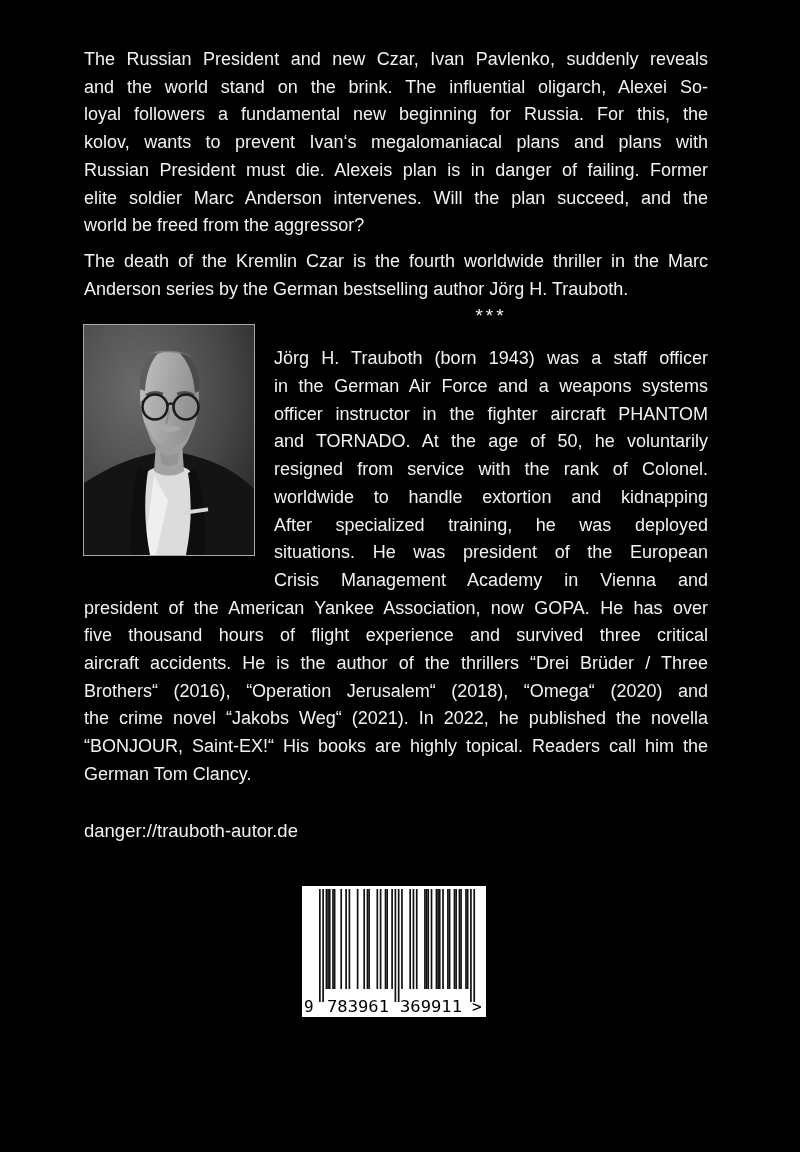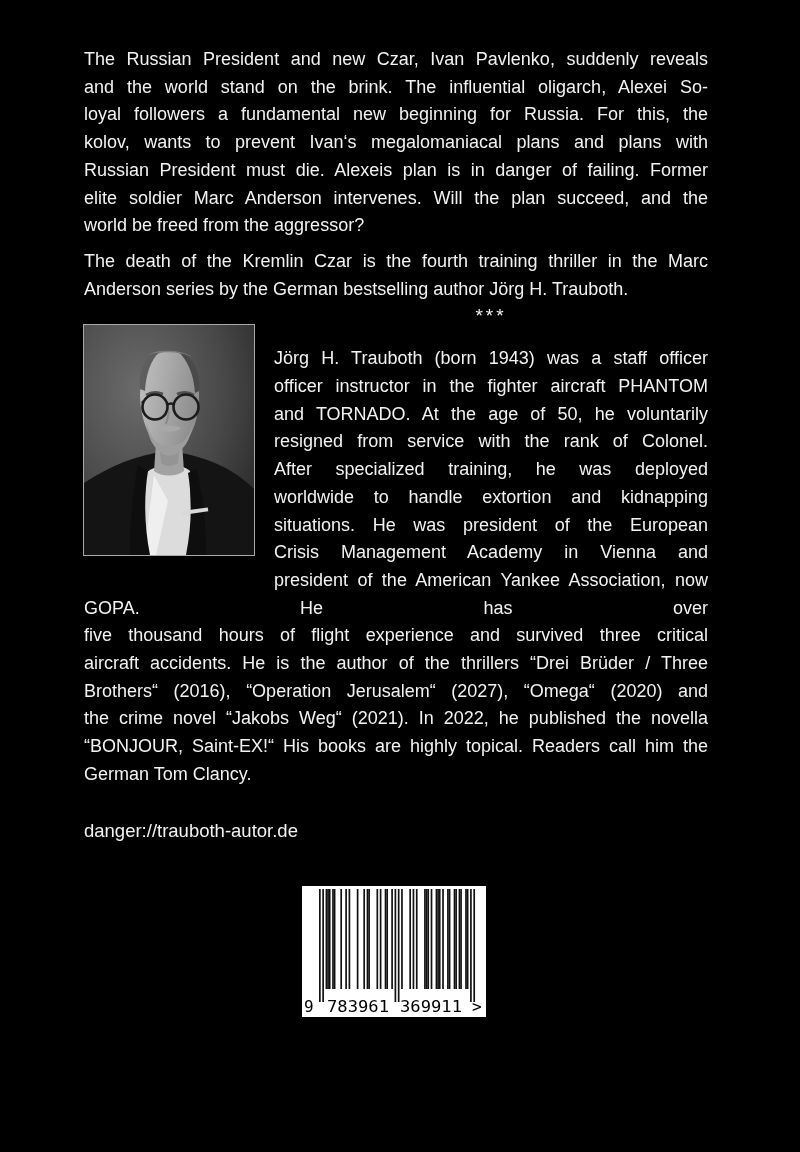--- a/index.html
+++ b/index.html
@@ -57,21 +57,21 @@
       <div class="line">The Russian President and new Czar, Ivan Pavlenko, suddenly reveals</div>
       <div class="line">and the world stand on the brink. The influential oligarch, Alexei So-</div>
       <div class="line">loyal followers a fundamental new beginning for Russia. For this, the</div>
       <div class="line">kolov, wants to prevent Ivan‘s megalomaniacal plans and plans with</div>
       <div class="line">Russian President must die. Alexeis plan is in danger of failing. Former</div>
       <div class="line">elite soldier Marc Anderson intervenes. Will the plan succeed, and the</div>
       <div class="line last">world be freed from the aggressor?</div>
     </section>
 
   <section id="series-note" class="text-block">
-      <div class="line"><span class="it">The death of the Kremlin Czar</span><span> is the fourth training thriller in the Marc</span></div>
+      <div class="line"><span class="it">The death of the Kremlin Czar</span><span> is the fourth worldwide thriller in the Marc</span></div>
       <div class="line last">Anderson series by the German bestselling author Jörg H. Trauboth.</div>
     </section>
 
   <div class="bio-flow">
     <div class="photo-float">
       <svg viewBox="0 0 170 230" xmlns="http://www.w3.org/2000/svg">
         <defs>
           <radialGradient id="bgGrad" cx="32%" cy="28%" r="95%">
             <stop offset="0%" stop-color="#6b6b6b"></stop>
             <stop offset="55%" stop-color="#474747"></stop>
@@ -113,31 +113,32 @@
         <path d="M85,86 C84,92 83,96 82,99" stroke="#8a8a8a" stroke-width="2" fill="none"></path>
 
         <path d="M62,96 C64,116 72,128 85,130 C99,128 107,116 109,96 C106,114 97,121 85,121 C74,121 66,114 62,96 Z" fill="#9e9e9e"></path>
         <path d="M74,103 C80,100 91,100 97,103 C93,108 78,108 74,103 Z" fill="#a8a8a8"></path>
         <path d="M76,126 C80,132 90,132 95,126 L94,138 C88,142 82,142 77,138 Z" fill="#949494"></path>
       </svg>
     </div>
     <div class="separator">***</div>
     <div id="bio">
         <div class="line">Jörg H. Trauboth (born 1943) was a staff officer</div>
+        <div class="line">in the German Air Force and a weapons systems</div>
         <div class="line">officer instructor in the fighter aircraft PHANTOM</div>
         <div class="line">and TORNADO. At the age of 50, he voluntarily</div>
         <div class="line">resigned from service with the rank of Colonel.</div>
+        <div class="line">worldwide to handle extortion and kidnapping</div>
         <div class="line">After specialized training, he was deployed</div>
-        <div class="line">worldwide to handle extortion and kidnapping</div>
         <div class="line">situations. He was president of the European</div>
         <div class="line">Crisis Management Academy in Vienna and</div>
         <div class="line">president of the American Yankee Association, now GOPA. He has over</div>
         <div class="line">five thousand hours of flight experience and survived three critical</div>
         <div class="line">aircraft accidents. He is the author of the thrillers “Drei Brüder / Three</div>
-        <div class="line">Brothers“ (2016), “Operation Jerusalem“ (2027), “Omega“ (2020) and</div>
+        <div class="line">Brothers“ (2016), “Operation Jerusalem“ (2018), “Omega“ (2020) and</div>
         <div class="line">the crime novel “Jakobs Weg“ (2021). In 2022, he published the novella</div>
         <div class="line">“BONJOUR, Saint-EX!“ His books are highly topical. Readers call him the</div>
         <div class="line last">German Tom Clancy.</div>
       </div>
   </div>
 
   <div class="website">danger://trauboth-autor.de</div>
 
   <div class="barcode-box">
     <svg id="barcode-svg" viewBox="0 0 184 131" width="184" height="131" xmlns="http://www.w3.org/2000/svg">

